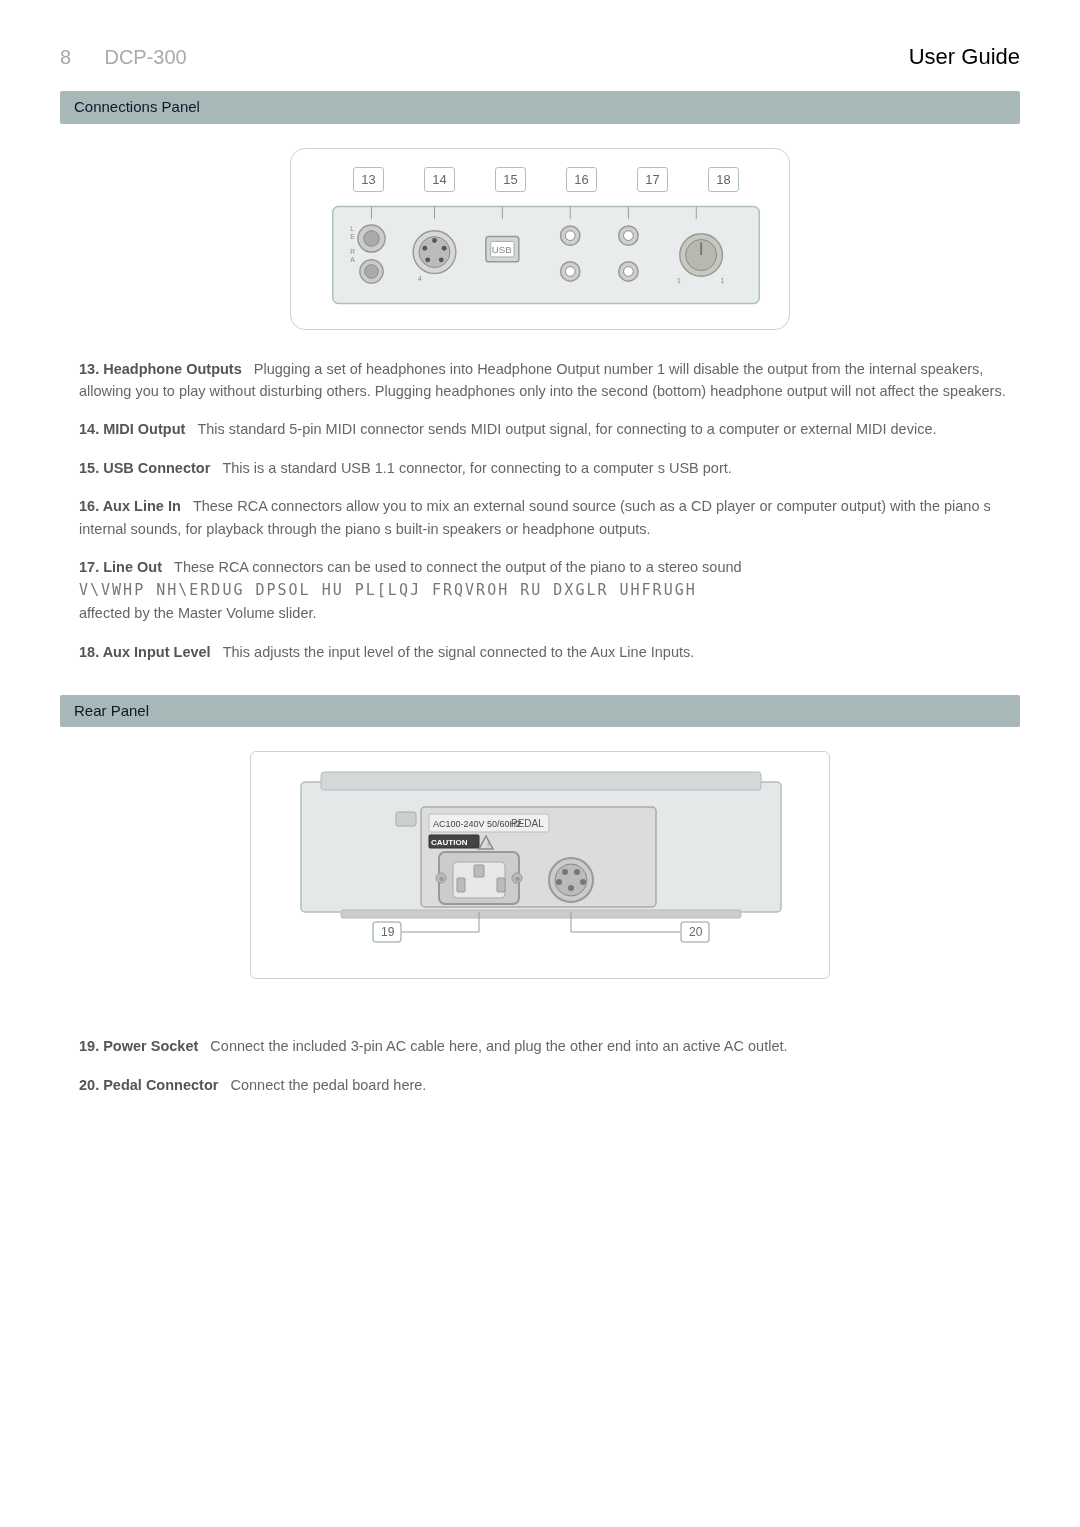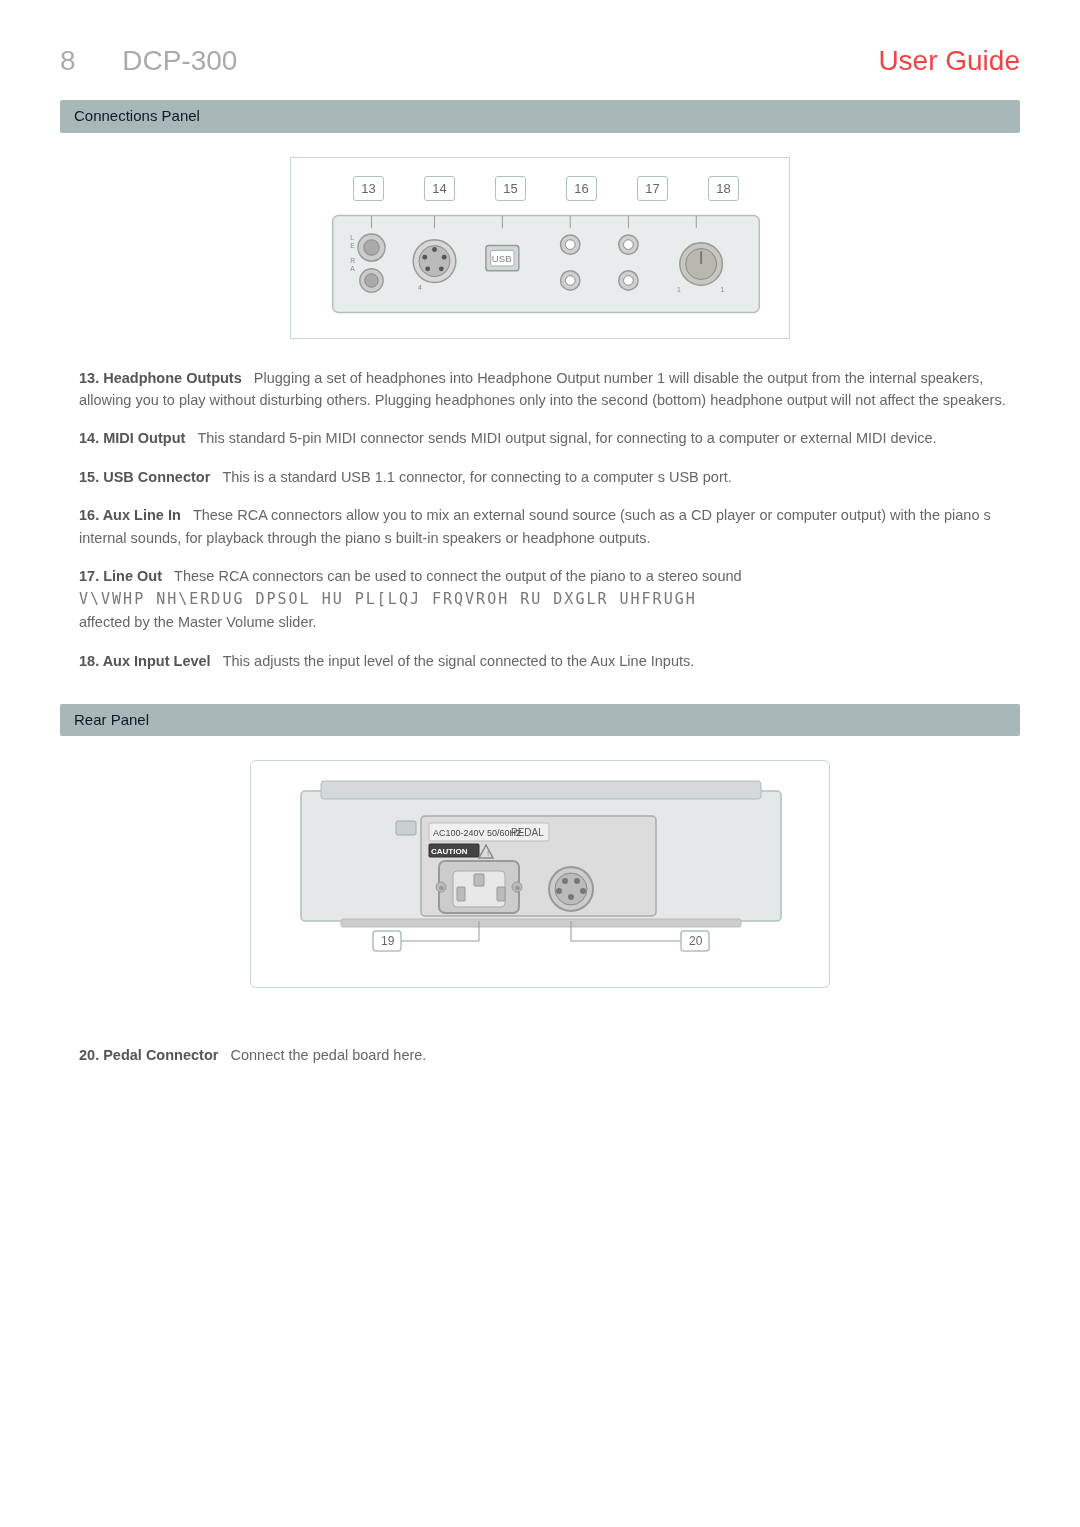--- a/index.html
+++ b/index.html
@@ -13,40 +13,40 @@
       font-size: 15px;
       line-height: 1.5;
     }
     .header {
       display: flex;
       justify-content: space-between;
       align-items: baseline;
       margin-bottom: 18px;
     }
     .header-page {
-      font-size: 28px;
+      font-size: 20px;
       color: #aaa;
       font-weight: normal;
     }
     .header-title {
-      font-size: 28px;
-      color: #ef4444;
+      font-size: 22px;
+      color: #000000;
       font-weight: normal;
     }
     .section-bar {
       background: #a8b8b8;
       color: #0f172a;
       font-size: 15px;
       padding: 5px 14px;
       margin-bottom: 24px;
       border-radius: 2px;
     }
     .diagram-area {
       border: 1.5px solid #c8d4d4;
-      border-radius: 0;
+      border-radius: 15px;
       margin: 16px auto 28px auto;
       width: 500px;
       position: relative;
       padding: 18px 20px 12px 32px;
       background: #fff;
     }
     .diagram-labels-row {
       display: flex;
       justify-content: space-around;
       margin-bottom: 8px;
@@ -297,20 +297,26 @@
     <text x="120" y="174" font-size="12" fill="#666" font-family="Arial">19</text>
 
     <rect x="420" y="160" width="28" height="20" rx="3" fill="#fff" stroke="#b0bebe" stroke-width="1.5"></rect>
     <text x="428" y="174" font-size="12" fill="#666" font-family="Arial">20</text>
   </svg>
 </div>
 </div>
 
 <div class="items-list">
 
+  <div class="item-entry">
+    <p>
+      <span class="item-label">19. Power Socket</span>
+      &nbsp;&nbsp;Connect the included 3-pin AC cable here, and plug the other end into an active AC outlet.
+    </p>
+  </div>
 
   <div class="item-entry">
     <p>
       <span class="item-label">20. Pedal Connector</span>
       &nbsp;&nbsp;Connect the pedal board here.
     </p>
   </div>
 
 </div>
 

